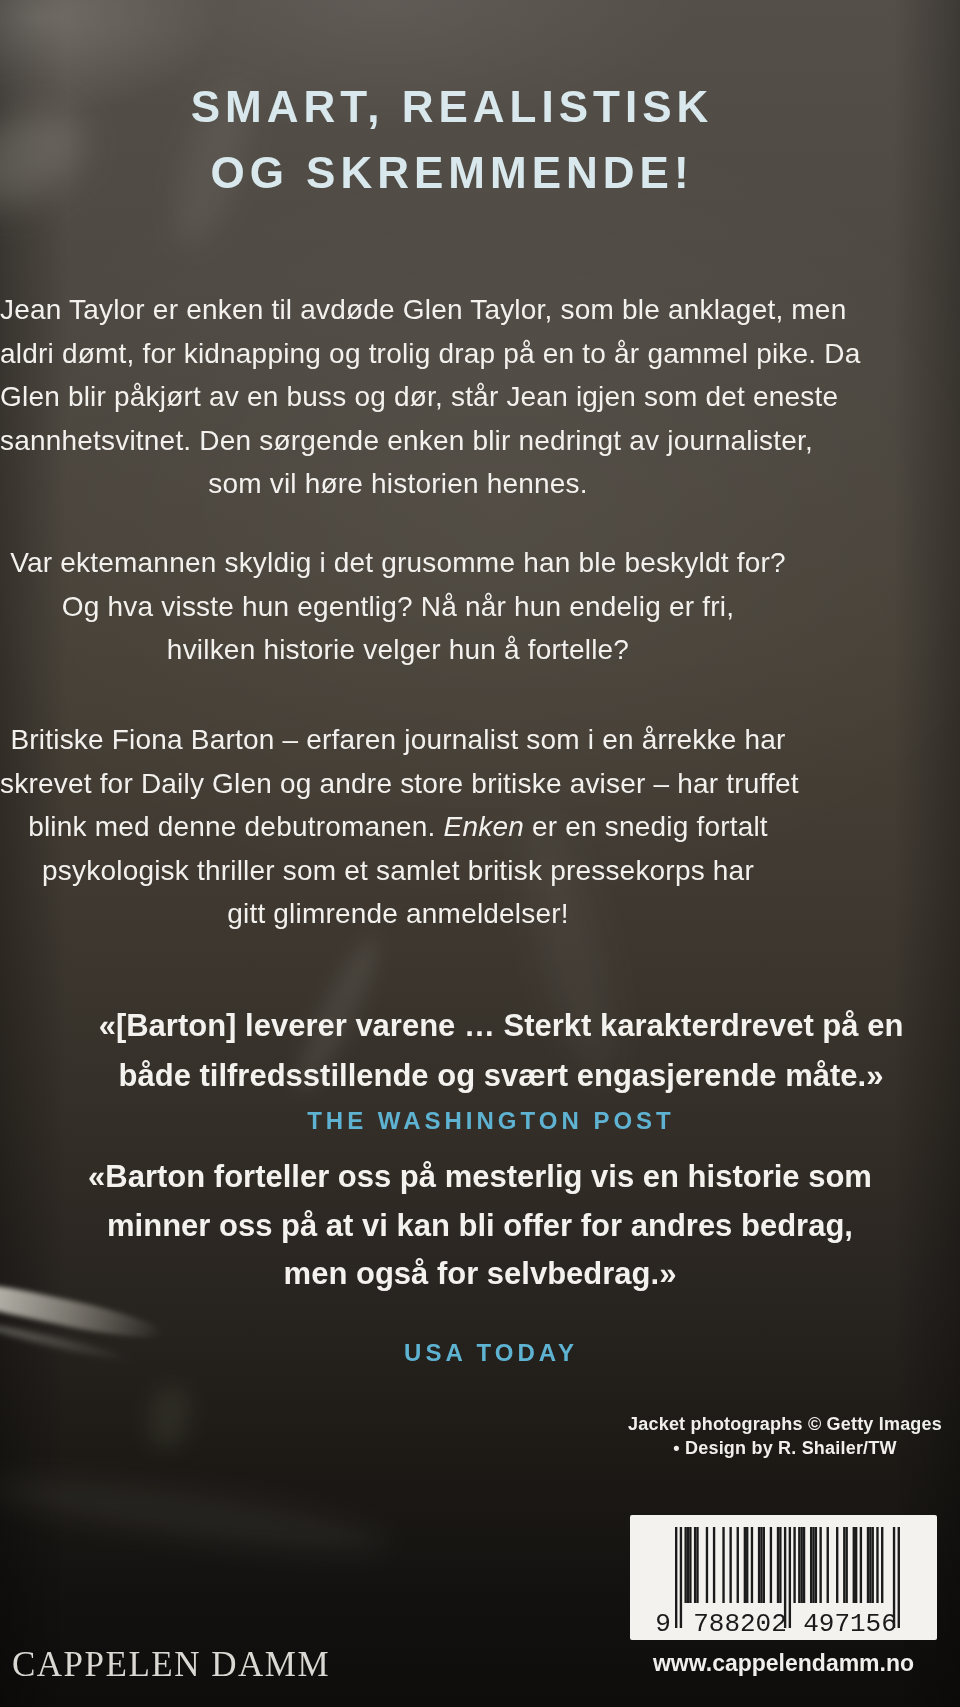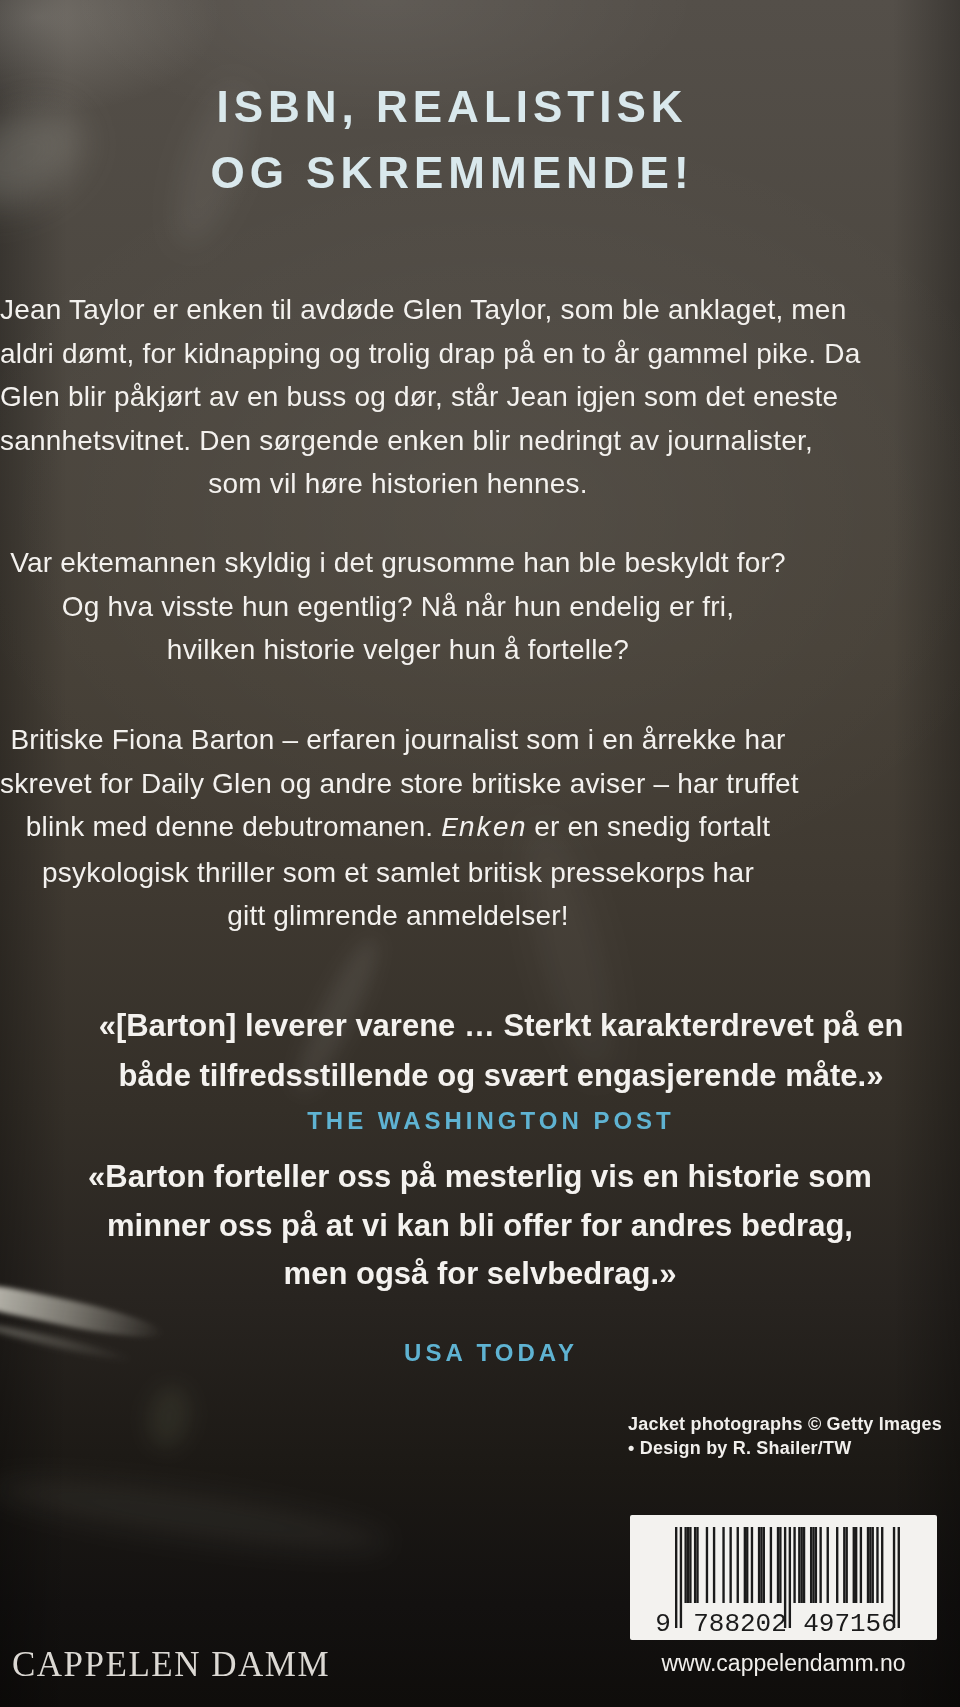--- a/index.html
+++ b/index.html
@@ -19,59 +19,59 @@
   .s3{left:320px;top:930px;width:34px;height:170px;background:rgba(255,255,255,.07);filter:blur(9px);transform:rotate(26deg);}
   .s4{left:540px;top:820px;width:60px;height:260px;background:rgba(255,255,255,.045);filter:blur(16px);transform:rotate(-14deg);}
   .s5{left:-30px;top:1300px;width:195px;height:26px;border-radius:60% 100% 100% 40%;
       background:linear-gradient(90deg,rgba(228,226,215,.85),rgba(210,208,196,.45) 55%,transparent);
       filter:blur(2.5px);transform:rotate(12deg);}
   .s6{left:-15px;top:1338px;width:150px;height:10px;background:linear-gradient(90deg,rgba(220,218,205,.38),transparent);filter:blur(3px);transform:rotate(13deg);}
   .s7{left:-10px;top:1492px;width:400px;height:46px;background:rgba(205,198,180,.07);filter:blur(13px);transform:rotate(8deg);}
   .s8{left:148px;top:1385px;width:42px;height:64px;background:rgba(182,192,140,.09);filter:blur(10px);transform:rotate(10deg);}
 
   .line{white-space:nowrap;}
-  .it{font-style:italic;font-family:Liberation Mono, monospace;}
+  .it{font-style:italic;}
 
   .tagline{position:absolute;top:74px;left:-28px;width:960px;text-align:center;
     font-weight:700;font-size:44px;line-height:66px;letter-spacing:5px;}
   .para{position:absolute;left:0;width:796px;text-align:center;color:#f3f1ee;
     font-size:28px;line-height:43.5px;letter-spacing:.2px;}
   .p1{top:288px;} .p2{top:541px;} .p3{top:718px;}
   .quote{position:absolute;left:0;width:960px;text-align:center;color:#f4f2ef;
     font-weight:700;font-size:31px;}
   .q1{top:1001px;line-height:50px;padding-left:21px;}
   .q2{top:1153px;line-height:48.5px;}
   .src{position:absolute;left:11px;width:960px;text-align:center;
     font-weight:700;font-size:24px;letter-spacing:4px;}
   .src1{top:1107px;} .src2{top:1339px;}
-  .credits{position:absolute;top:1412px;right:18px;text-align:left;color:#f1efec;
+  .credits{position:absolute;top:1412px;right:18px;text-align:center;color:#f1efec;
     font-weight:700;font-size:18px;line-height:24px;letter-spacing:.2px;}
   .isbn-label{position:absolute;top:1558px;left:630px;width:307px;text-align:center;
     color:#f2f0ed;font-weight:700;font-size:24px;letter-spacing:.5px;}
   .barcode{position:absolute;top:1515px;left:630px;width:307px;height:125px;}
   .website{position:absolute;top:1650px;left:630px;width:307px;text-align:center;
-    color:#f1efec;font-weight:400;font-size:23px;}
+    color:#f1efec;font-weight:700;font-size:23px;}
   .logo{position:absolute;top:1645px;left:12px;color:#dbd8d3;
     font-family:"Liberation Serif",serif;font-size:35px;letter-spacing:1.5px;}
 </style>
 </head>
 <body>
 
 <div class="page">
   <div class="streak s1"></div>
   <div class="streak s2"></div>
   <div class="streak s3"></div>
   <div class="streak s4"></div>
   <div class="streak s5"></div>
   <div class="streak s6"></div>
   <div class="streak s7"></div>
   <div class="streak s8"></div>
 
   <div class="tagline" style="color: rgb(217, 232, 236);">
-      <div class="line"><span>ISBN, REALISTISK</span></div>
+      <div class="line"><span>SMART, REALISTISK</span></div>
       <div class="line"><span>OG SKREMMENDE!</span></div>
     </div>
 
   <div class="para p1">
       <div class="line"><span>Jean Taylor er enken til avdøde Glen Taylor, som ble anklaget, men</span></div>
       <div class="line"><span>aldri dømt, for kidnapping og trolig drap på en to år gammel pike. Da</span></div>
       <div class="line"><span>Glen blir påkjørt av en buss og dør, står Jean igjen som det eneste</span></div>
       <div class="line"><span>sannhetsvitnet. Den sørgende enken blir nedringt av journalister,</span></div>
       <div class="line"><span>som vil høre historien hennes.</span></div>
     </div>

